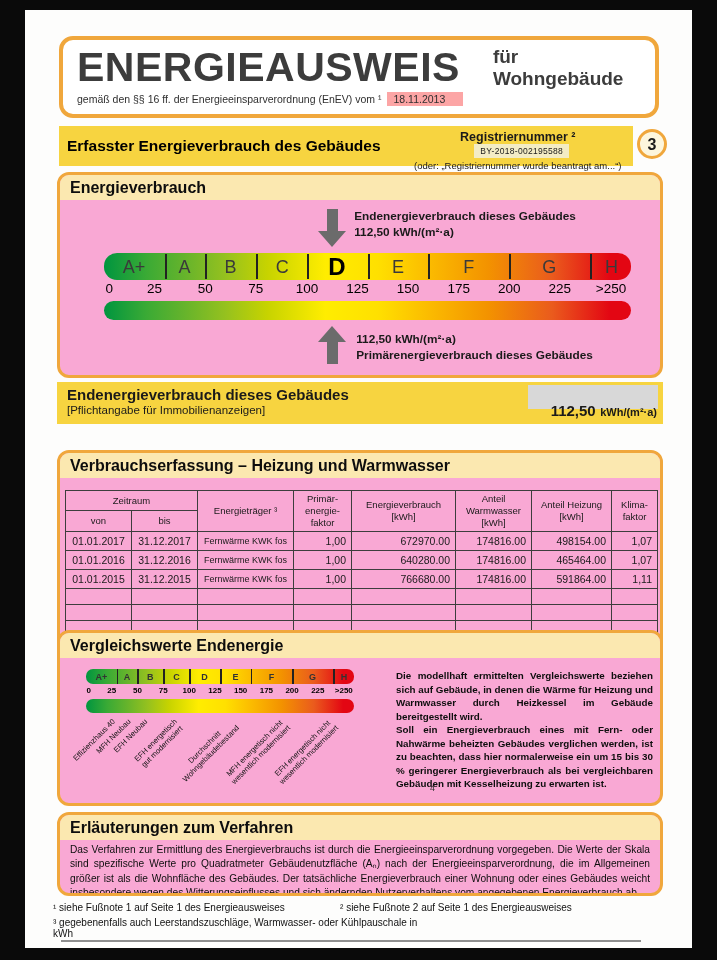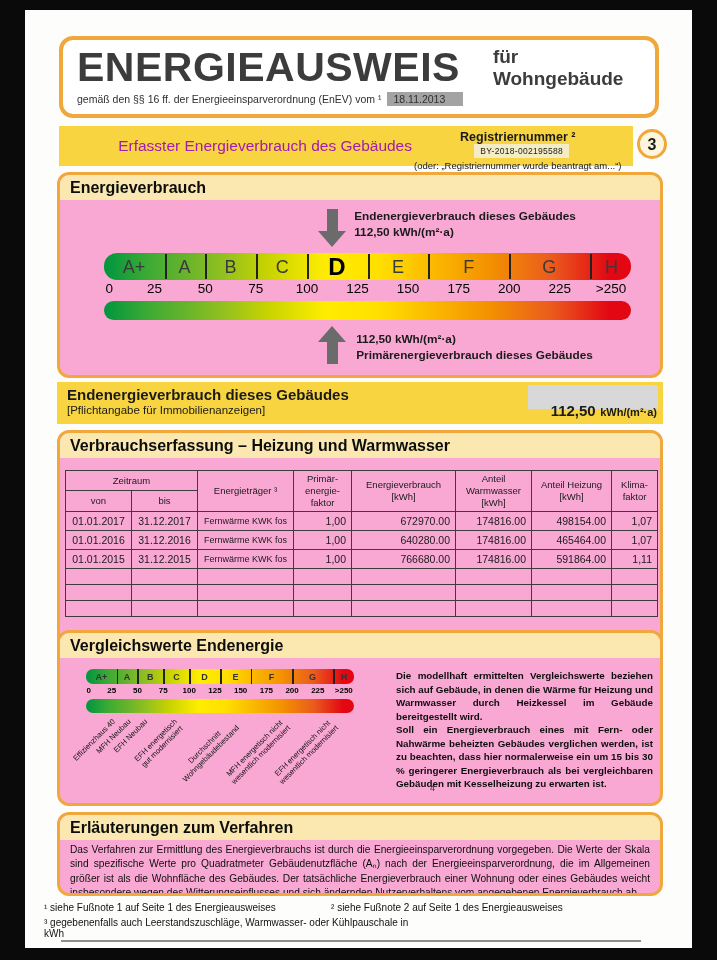--- a/index.html
+++ b/index.html
@@ -18,26 +18,26 @@
   }
   .page{position:absolute;left:25px;top:10px;width:667px;height:938px;background:#fdfdfc;}
 
   
   .header-box{position:absolute;left:34px;top:26px;width:600px;height:82px;
     border:4px solid var(--orange);border-radius:14px;background:#fff;padding:6px 14px 0;}
   .title-row{display:flex;align-items:flex-start;gap:23px;}
   .main-title{font-size:41px;font-weight:bold;color:#3c3c3c;letter-spacing:.5px;line-height:1.05;}
   .title-suffix{font-size:19px;font-weight:bold;color:#3c3c3c;margin-left:10px;}
   .law-line{font-size:10.5px;color:#2f2f2f;margin-top:3px;}
-  .law-date{background:#a3a3a3;padding:1px 18px 1px 6px;margin-left:6px;margin-top:36px;}
+  .law-date{background:#fca5a5;padding:1px 18px 1px 6px;margin-left:6px;margin-top:36px;}
 
   
   .bar-erfasst{position:absolute;left:34px;top:116px;width:574px;height:40px;background:var(--gold);
     display:flex;padding:4px 8px;}
-  .bar-erfasst-title{font-weight:normal;font-size:15.5px;color:#a21caf;align-self:center;width:345px;text-align:right;}
+  .bar-erfasst-title{font-weight:bold;font-size:15.5px;color:#000000;align-self:center;width:345px;}
   .registry{margin-left:2px;}
   .registry-top{display:flex;align-items:center;flex-direction:column;}
   .registry-label{font-weight:bold;font-size:12.5px;}
   .registry-value{font-size:8.5px;background:#f3ecc5;padding:2px 6px;margin-left:8px;letter-spacing:.3px;}
   .registry-alt{font-size:9.5px;margin-top:2px;}
   .page-circle{position:absolute;left:612px;top:119px;width:30px;height:30px;border:3px solid var(--orange);
     border-radius:50%;background:#fdf6dd;text-align:center;line-height:25px;font-weight:bold;font-size:16px;}
 
   
   .section-box{position:absolute;left:32px;width:606px;border:3.5px solid var(--orange);
@@ -68,21 +68,21 @@
   
   .bar-endenergie{position:absolute;left:32px;top:372px;width:606px;height:42px;background:var(--gold);padding:4px 10px;}
   .bar-end-title{font-weight:bold;font-size:15px;}
   .bar-end-sub{font-size:11.5px;margin-top:1px;}
   .value-box{position:absolute;right:5px;top:3px;width:130px;height:24px;background:#d8d8d8;}
   .value-line{position:absolute;right:6px;bottom:4px;white-space:nowrap;}
   .value-num{font-weight:bold;font-size:15px;}
   .value-unit{font-weight:bold;font-size:11px;}
 
   
-  #box-verbrauch{top:420px;height:226px;}
+  #box-verbrauch{top:440px;height:226px;}
   .vtable{border-collapse:collapse;width:calc(100% - 10px);margin:12px 5px 0;table-layout:fixed;}
   .vtable th,.vtable td{border:1px solid #3d3d3d;overflow:hidden;}
   .vtable th{font-size:9.5px;font-weight:normal;text-align:center;white-space:pre-line;line-height:1.25;padding:2px 2px;}
   .vtable td{font-size:10.5px;padding:1px 5px;height:19px;}
   .vtable td.center{text-align:center;}
   .vtable td.etr{text-align:center;font-size:9px;}
   .vtable td.num{text-align:right;}
   .vtable tr.empty td{height:16px;}
 
   
@@ -101,21 +101,21 @@
   .fn4-marker{position:absolute;left:370px;top:150px;font-size:9px;color:#333;}
   .vergleich-text{position:absolute;left:336px;top:36px;width:257px;font-size:9.8px;
     text-align:justify;line-height:1.38;color:#0e0e0e;}
   .vergleich-text p{margin:0;font-weight:bold;}
 
   
   #box-erlaeuterungen{top:802px;height:84px;}
   .erl-text{padding:3px 10px 0;font-size:10.2px;text-align:justify;line-height:1.42;color:#0e0e0e;}
 
   
-  .footnotes{position:absolute;left:19px;top:892px;width:598px;font-size:10px;color:#111;}
+  .footnotes{position:absolute;left:28px;top:892px;width:598px;font-size:10px;color:#111;}
   .fn-row{display:flex;margin-bottom:4px;}
   .fn-a{width:48%;}
   .fn-b{flex:1;}
   .fn-row2 .fn-a{width:62%;}
   .bottom-rule{position:absolute;left:36px;top:930px;width:580px;height:2px;background:#8f8f8f;}
 </style>
 </head>
 <body>
 
 <div class="page">

